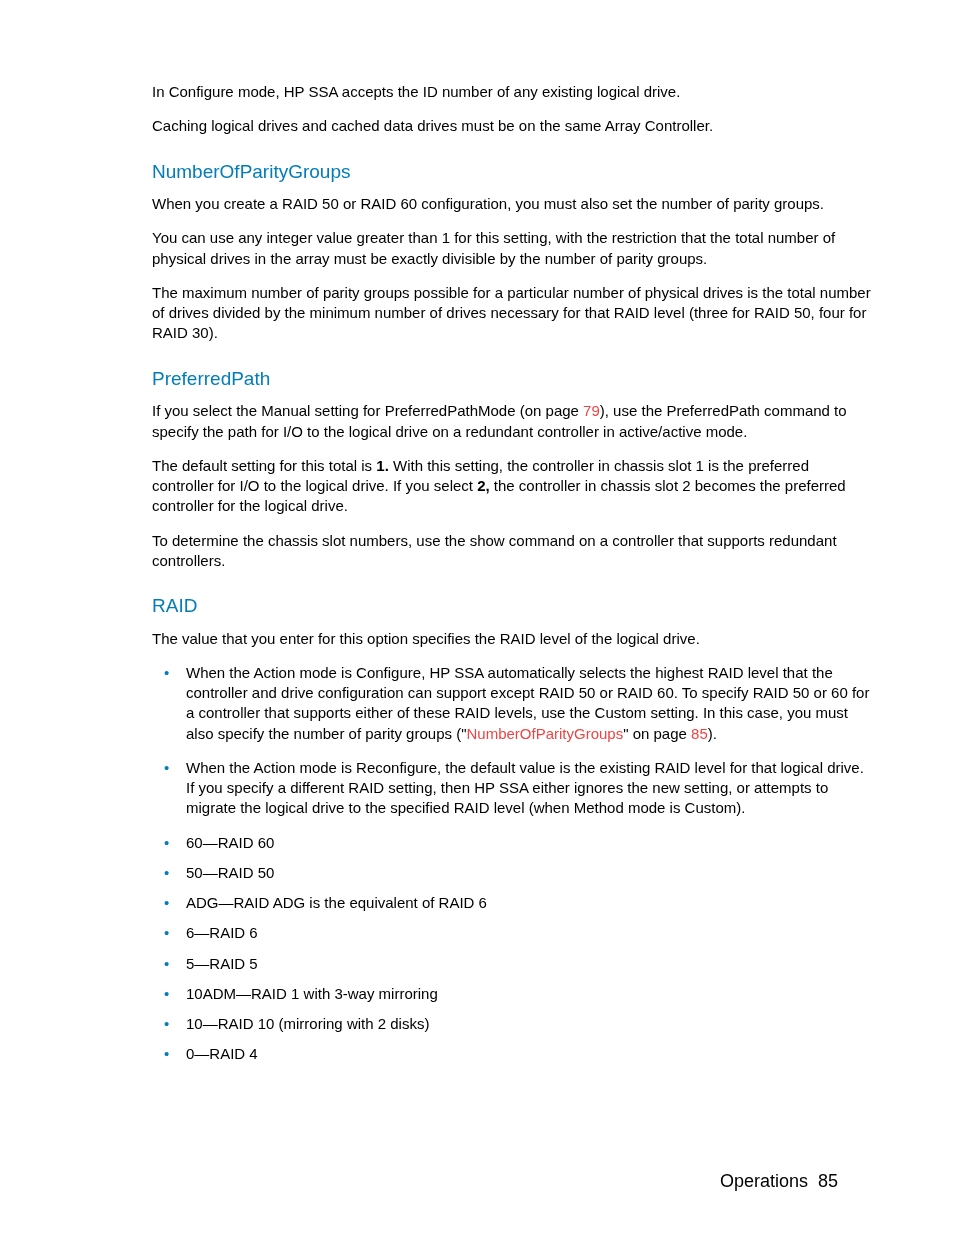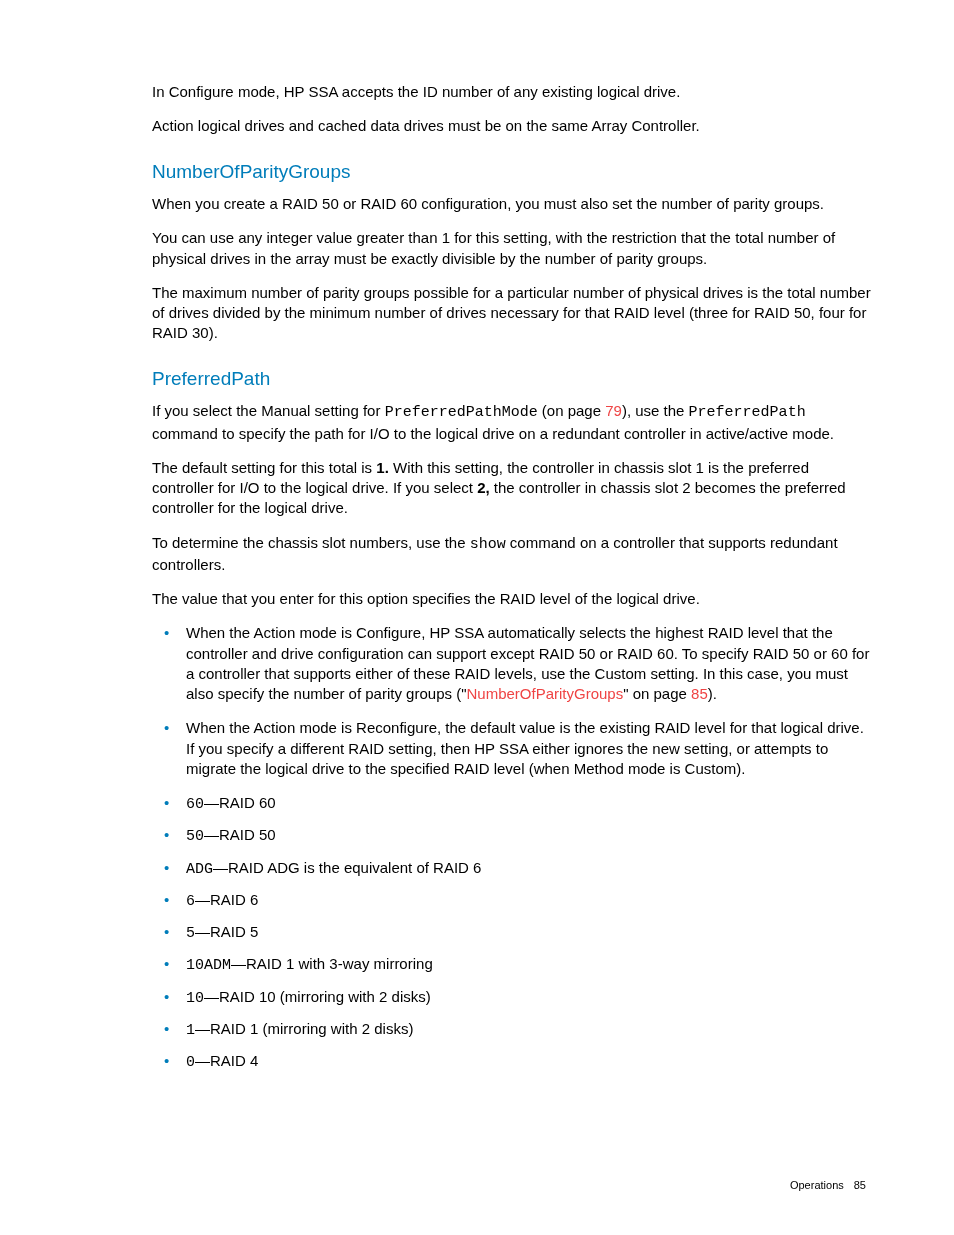--- a/index.html
+++ b/index.html
@@ -23,21 +23,21 @@
     margin: 0 0 14px 0;
   }
   .heading {
     font-family: Arial, Helvetica, sans-serif;
     color: #007dba;
     font-size: 19px;
     font-weight: 400;
     margin: 22px 0 10px 0;
   }
   .mono {
-    font-family: Liberation Mono, monospace;
+    font-family: Liberation Sans, sans-serif;
   }
   .link {
     color: #ef4444;
   }
   ul.bullets {
     list-style: none;
     padding: 0;
     margin: 0 0 14px 0;
   }
   ul.bullets > li {
@@ -53,69 +53,69 @@
     color: #007dba;
     position: absolute;
     left: 12px;
     top: 0;
     font-size: 15px;
     line-height: 1.35;
   }
   .footer {
     position: absolute;
     bottom: 42px;
-    right: 88px;
-    font-size: 11px;
+    right: 116px;
+    font-size: 18px;
   }
   .footer .section { margin-right: 10px; }
   b { font-weight: bold; }
 </style>
 </head>
 <body>
 
 <div class="page">
 
   <p class="para">In Configure mode, HP SSA accepts the ID number of any existing logical drive.</p>
-  <p class="para">Action logical drives and cached data drives must be on the same Array Controller.</p>
+  <p class="para">Caching logical drives and cached data drives must be on the same Array Controller.</p>
 
   <div class="heading">NumberOfParityGroups</div>
   <p class="para">When you create a RAID 50 or RAID 60 configuration, you must also set the number of parity groups.</p>
   <p class="para">You can use any integer value greater than 1 for this setting, with the restriction that the total number of physical drives in the array must be exactly divisible by the number of parity groups.</p>
   <p class="para">The maximum number of parity groups possible for a particular number of physical drives is the total number of drives divided by the minimum number of drives necessary for that RAID level (three for RAID 50, four for RAID 30).</p>
 
   <div class="heading">PreferredPath</div>
   <p class="para">
     <span>If you select the Manual setting for </span><span class="mono">PreferredPathMode</span><span> (on page </span><span class="link">79</span><span>), use the </span><span class="mono">PreferredPath</span><span> command to specify the path for I/O to the logical drive on a redundant controller in active/active mode.</span>
   </p>
   <p class="para">
     <span>The default setting for this total is </span><b>1.</b><span> With this setting, the controller in chassis slot 1 is the preferred controller for I/O to the logical drive. If you select </span><b>2,</b><span> the controller in chassis slot 2 becomes the preferred controller for the logical drive.</span>
   </p>
   <p class="para">
     <span>To determine the chassis slot numbers, use the </span><span class="mono">show</span><span> command on a controller that supports redundant controllers.</span>
   </p>
 
+  <div class="heading">RAID</div>
   <p class="para">The value that you enter for this option specifies the RAID level of the logical drive.</p>
 
   <ul class="bullets">
     <li>
       <span>When the Action mode is Configure, HP SSA automatically selects the highest RAID level that the controller and drive configuration can support except RAID 50 or RAID 60. To specify RAID 50 or 60 for a controller that supports either of these RAID levels, use the Custom setting. In this case, you must also specify the number of parity groups ("</span><span class="link">NumberOfParityGroups</span><span>" on page </span><span class="link">85</span><span>).</span>
     </li>
     <li>When the Action mode is Reconfigure, the default value is the existing RAID level for that logical drive. If you specify a different RAID setting, then HP SSA either ignores the new setting, or attempts to migrate the logical drive to the specified RAID level (when Method mode is Custom).</li>
   </ul>
 
 
   <ul class="bullets tight">
     <li><span class="mono">60</span><span>—RAID 60</span></li>
     <li><span class="mono">50</span><span>—RAID 50</span></li>
     <li><span class="mono">ADG</span><span>—RAID ADG is the equivalent of RAID 6</span></li>
     <li><span class="mono">6</span><span>—RAID 6</span></li>
     <li><span class="mono">5</span><span>—RAID 5</span></li>
     <li><span class="mono">10ADM</span><span>—RAID 1 with 3-way mirroring</span></li>
     <li><span class="mono">10</span><span>—RAID 10 (mirroring with 2 disks)</span></li>
-    <li><span class="mono">1</span><span>—RAID 1 (mirroring with 2 disks)</span></li>
     <li><span class="mono">0</span><span>—RAID 4</span></li>
   </ul>
 
   <div class="footer">
     <span class="section">Operations</span><span>85</span>
   </div>
 
 </div>
 
 </body></html>

